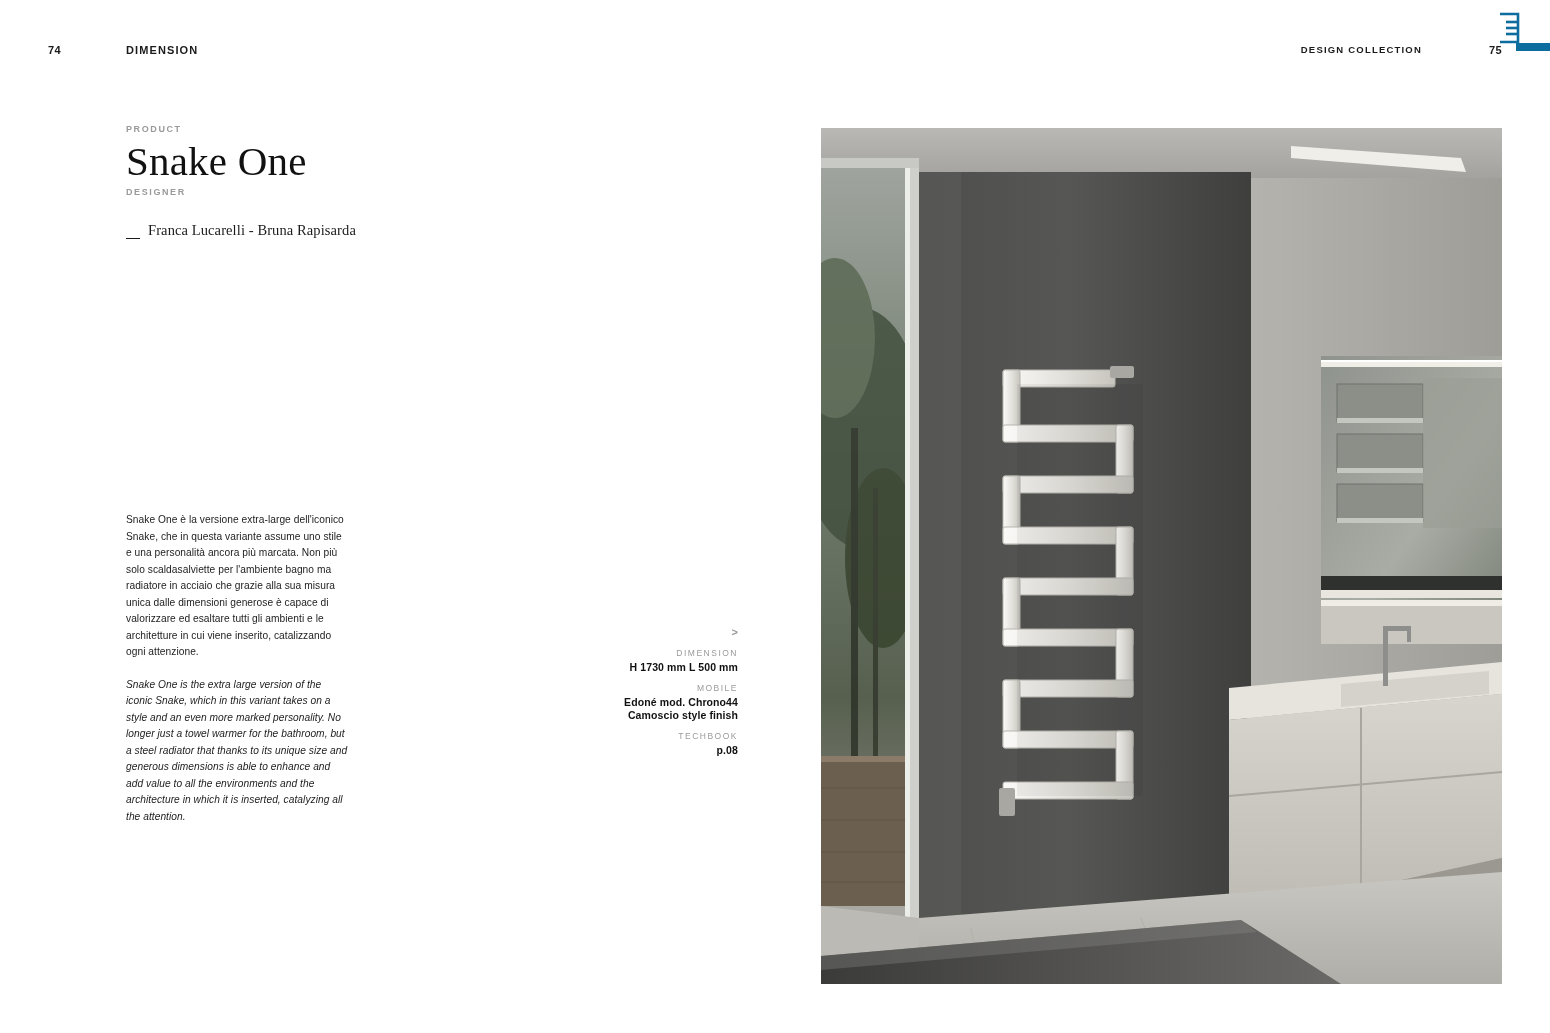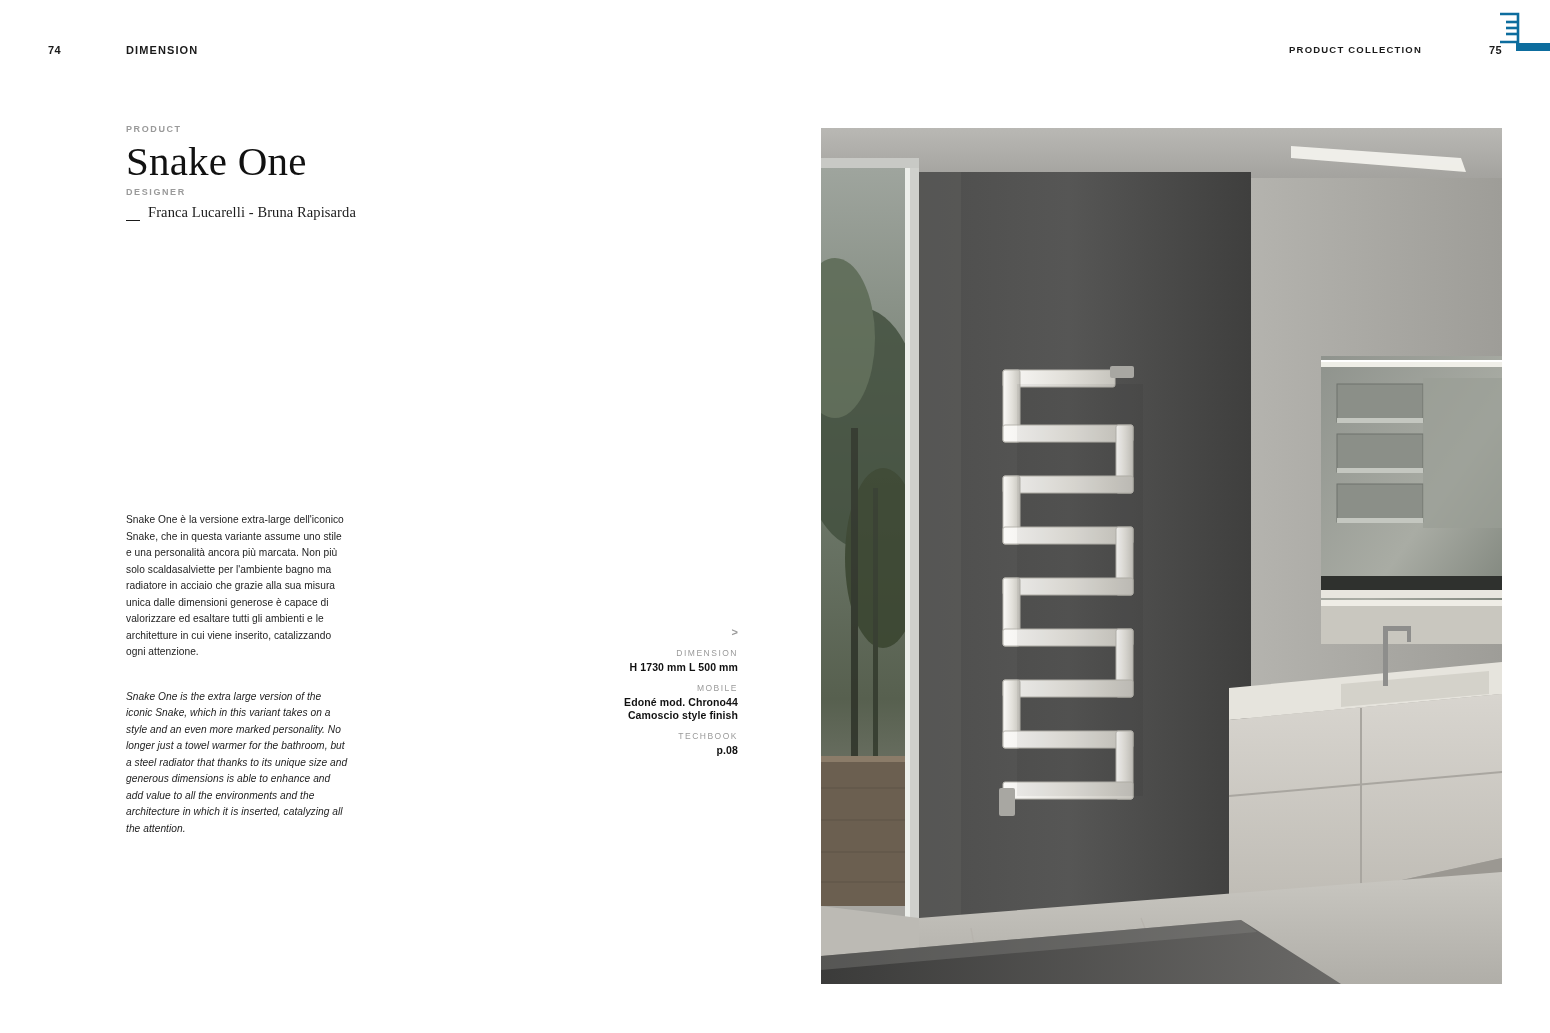--- a/index.html
+++ b/index.html
@@ -69,21 +69,21 @@
     margin-top: 6px;
     letter-spacing: .2px;
   }
   .designer-label {
     margin-top: 4px;
   }
   .designer-names {
     font-family: "Liberation Serif", serif;
     font-size: 14.5px;
     color: #1a1a1a;
-    margin-top: 7px;
+    margin-top: 25px;
     letter-spacing: .1px;
     display: flex; align-items: flex-end; gap: 8px;
   }
   .dash {
     display: inline-block;
     width: 14px; height: 1.5px;
     background: #1a1a1a;
     flex: none;
   }
 
@@ -92,21 +92,21 @@
     left: 126px; top: 512px;
     width: 222px;
   }
   .para-it {
     font-size: 10.2px;
     line-height: 1.62;
     color: #222;
     letter-spacing: .05px;
   }
   .para-en {
-    margin-top: 28px;
+    margin-top: 16px;
     font-size: 10.2px;
     line-height: 1.62;
     color: #222;
     font-style: italic;
     letter-spacing: .05px;
   }
 
   
   .specs {
     position: absolute;
@@ -142,21 +142,21 @@
   .photo svg { display: block; }
 </style>
 </head>
 <body>
 
 <div class="page">
 
   <div class="header">
     <div class="hdr-page-left">74</div>
     <div class="hdr-book">DIMENSION</div>
-    <div class="hdr-collection">PRODUCT COLLECTION</div>
+    <div class="hdr-collection">DESIGN COLLECTION</div>
     <div class="hdr-page-right">75</div>
   </div>
 
   <div class="brand">
     <svg width="42" height="40" viewBox="0 0 42 40" aria-hidden="true">
       <g fill="none" stroke="#0d6d9e" stroke-width="2.6">
         <path d="M12 6 h18 v28 h-18"></path>
         <path d="M30 14 h-12"></path>
         <path d="M30 20 h-12"></path>
         <path d="M30 26 h-12"></path>

